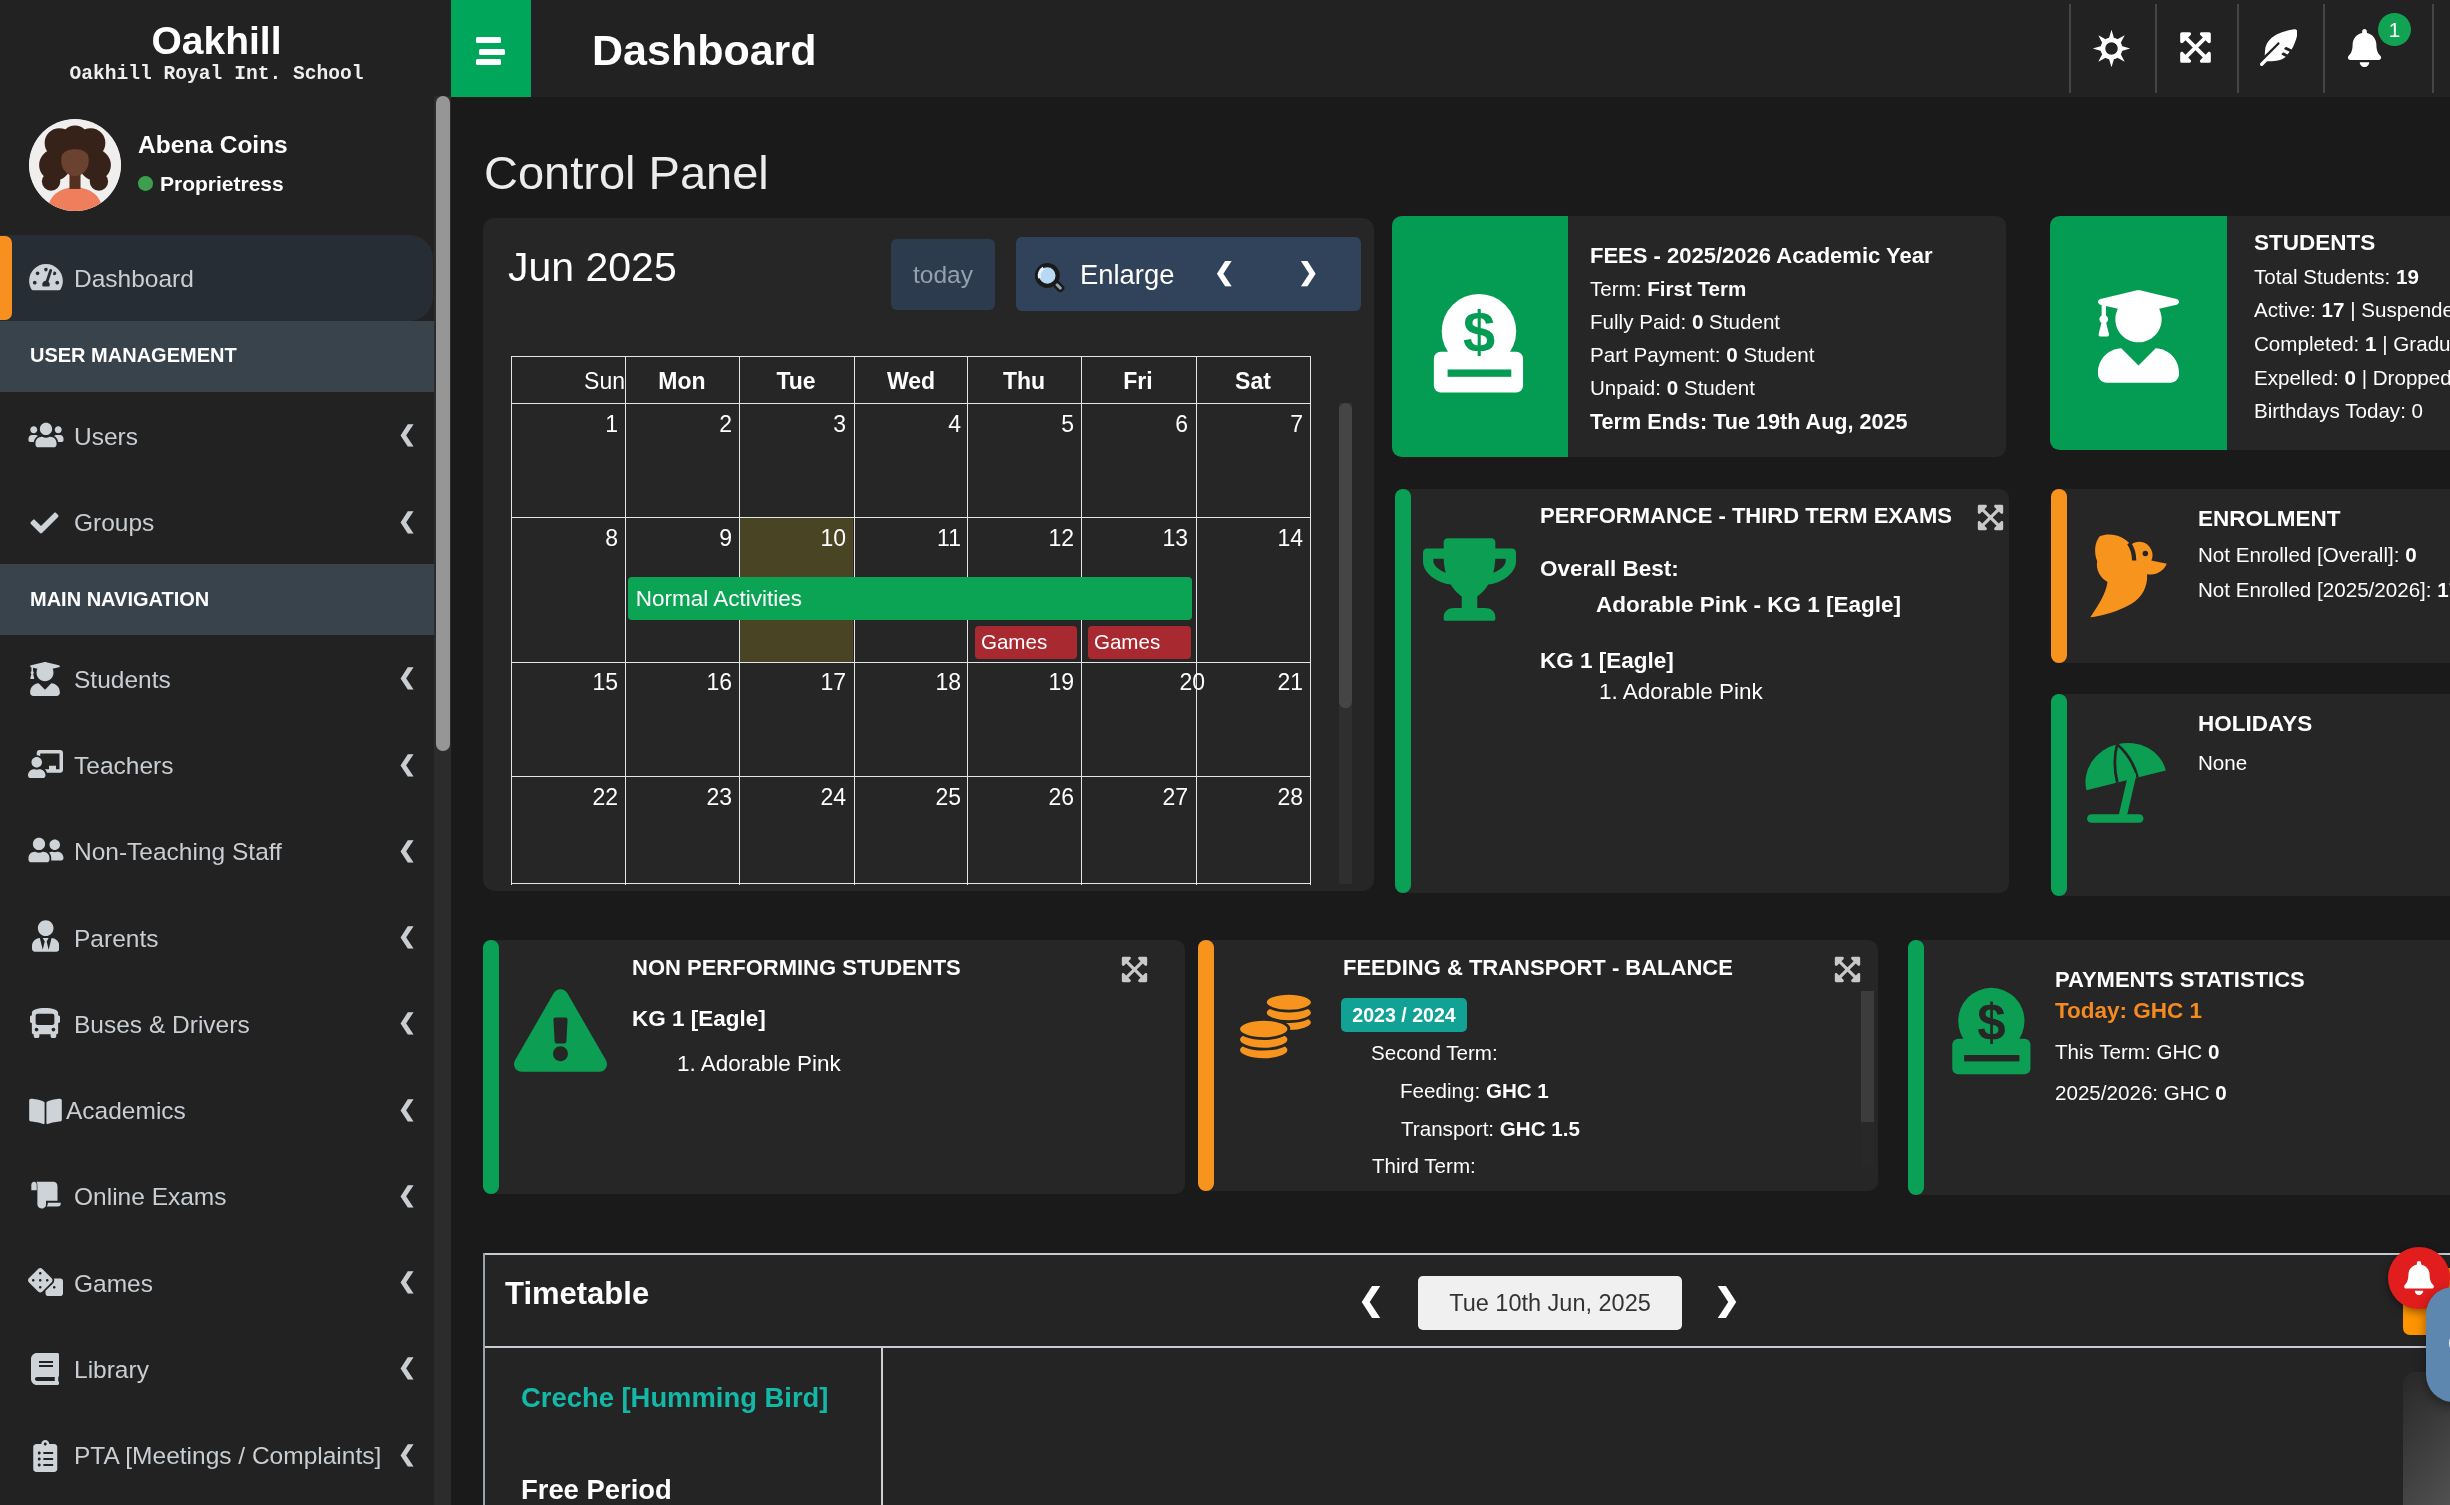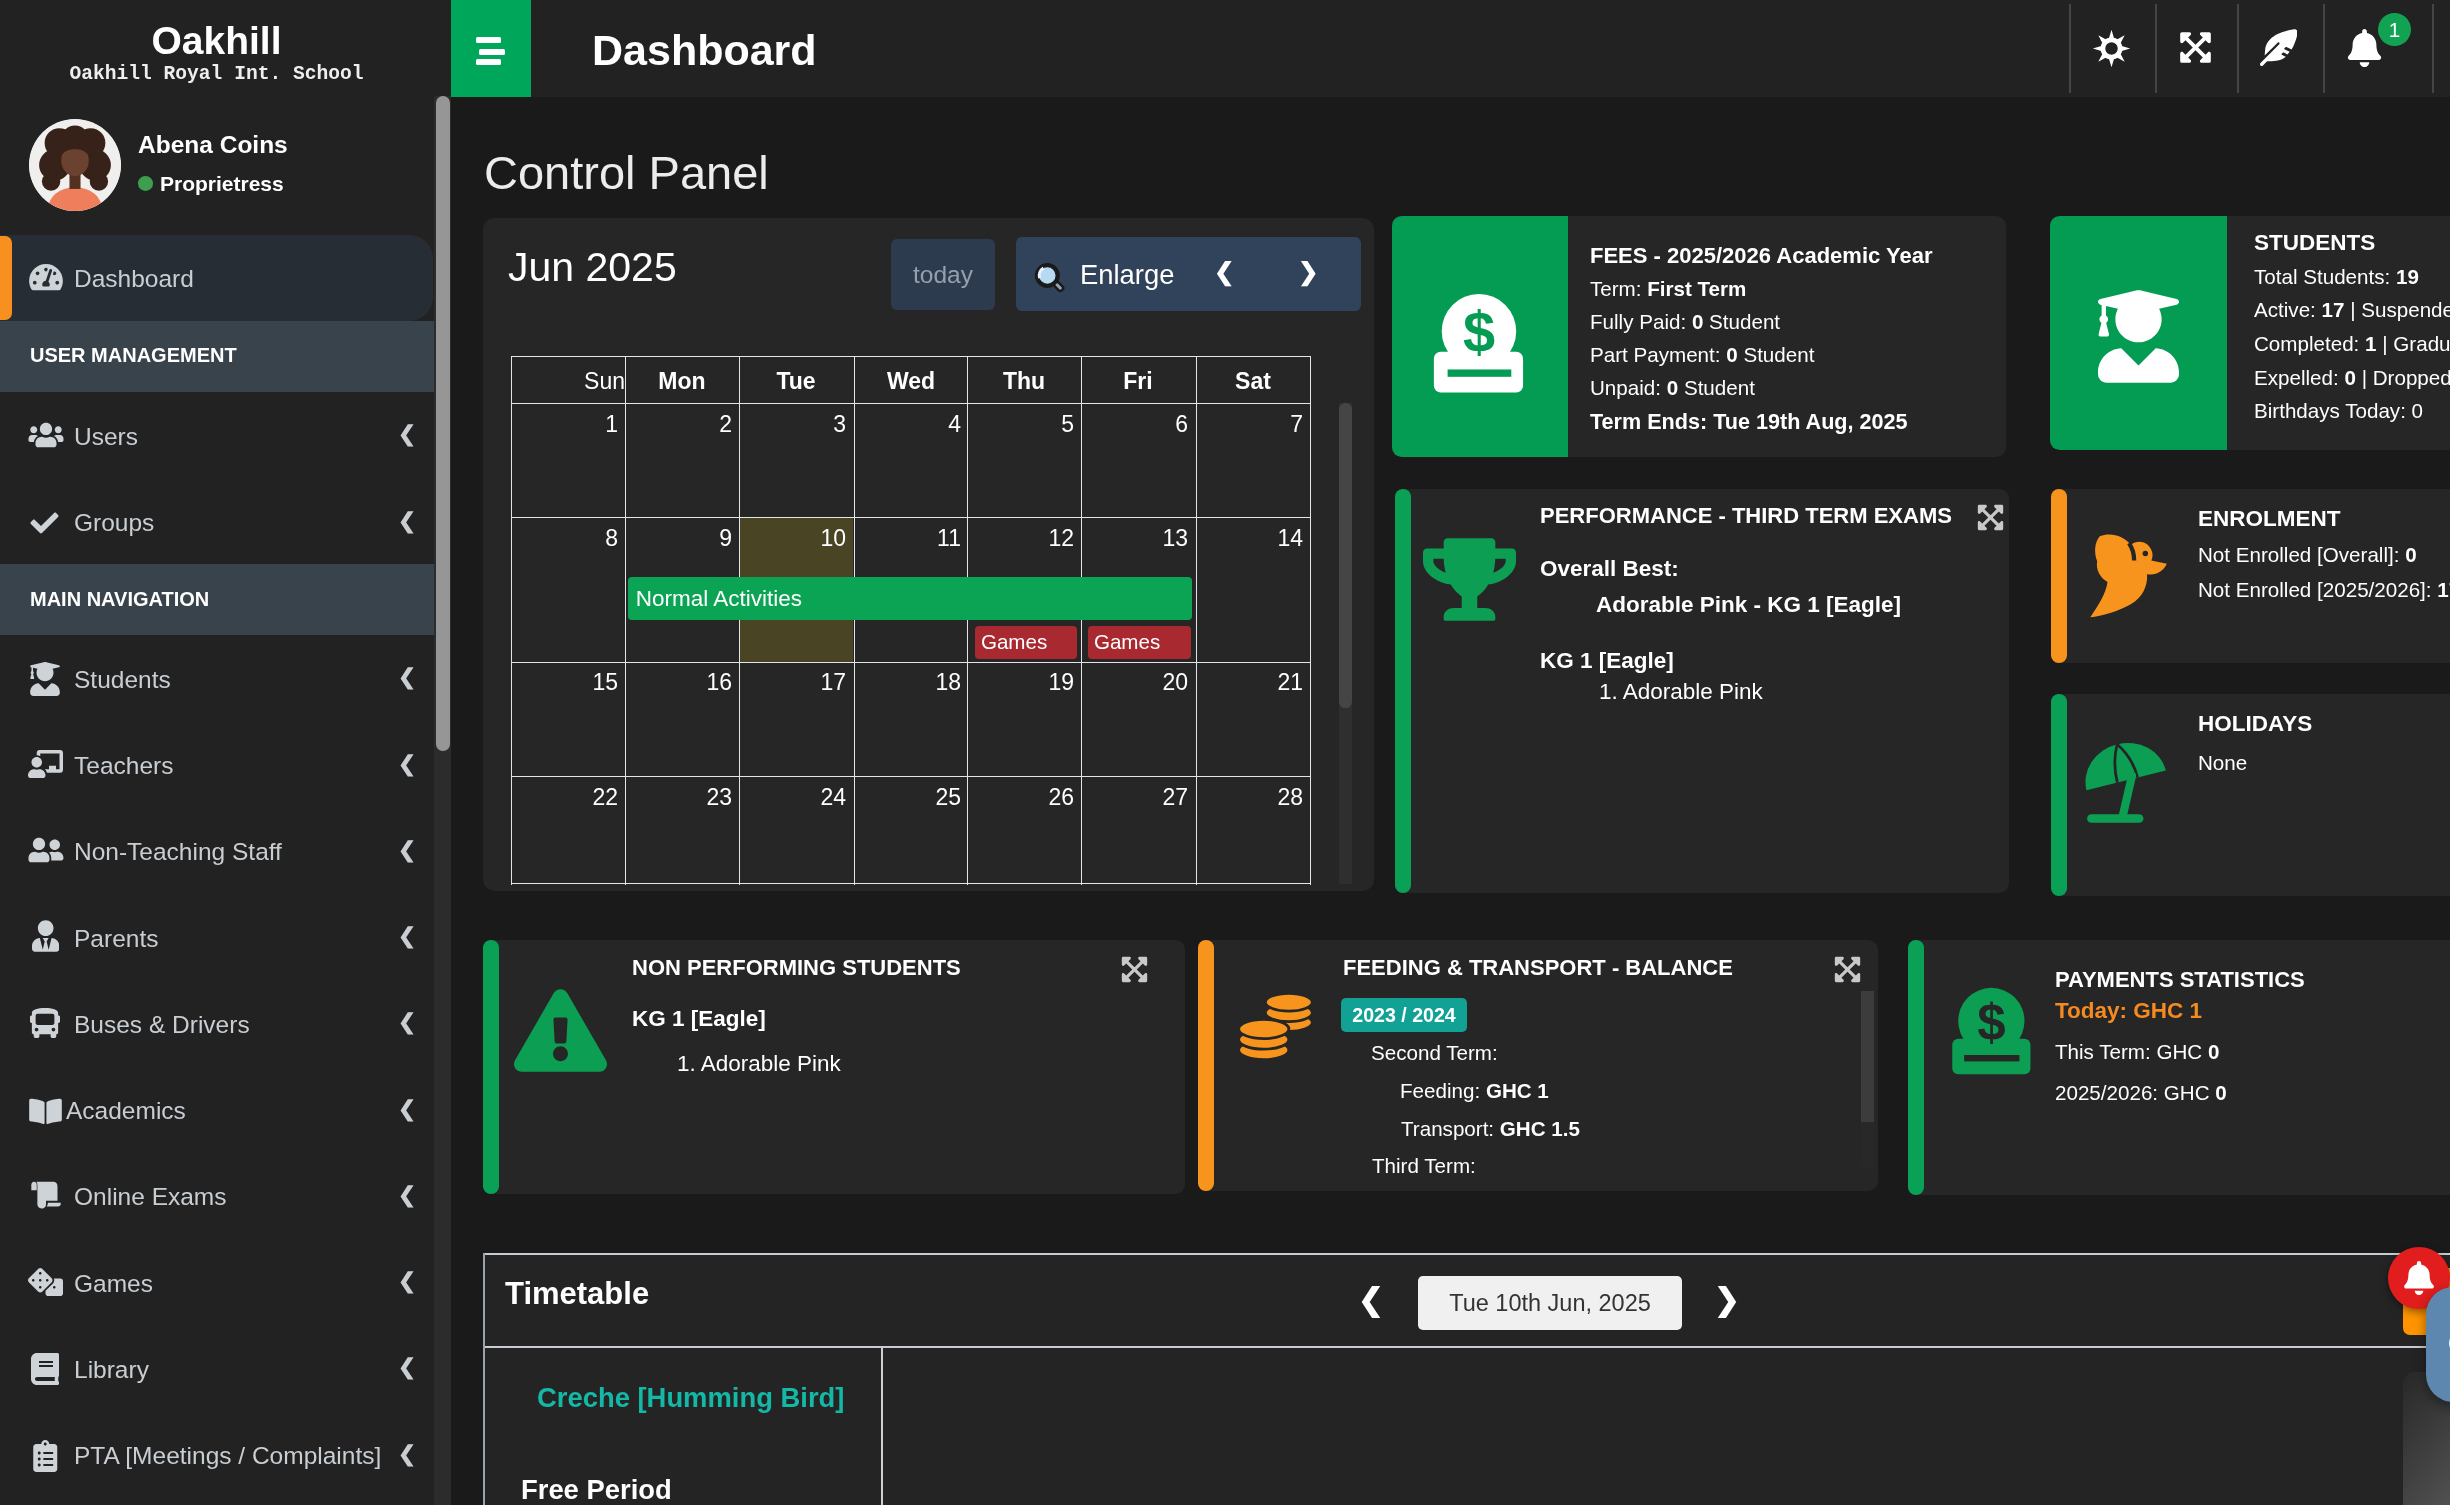--- a/index.html
+++ b/index.html
@@ -258,21 +258,21 @@
 <div class="abs" style="left:854px;top:525px;width:107px;text-align:right;font-size:23px;color:#fff;">11</div>
 <div class="abs" style="left:967px;top:525px;width:107px;text-align:right;font-size:23px;color:#fff;">12</div>
 <div class="abs" style="left:1081px;top:525px;width:107px;text-align:right;font-size:23px;color:#fff;">13</div>
 <div class="abs" style="left:1196px;top:525px;width:107px;text-align:right;font-size:23px;color:#fff;">14</div>
 
 <div class="abs" style="left:511px;top:669px;width:107px;text-align:right;font-size:23px;color:#fff;">15</div>
 <div class="abs" style="left:625px;top:669px;width:107px;text-align:right;font-size:23px;color:#fff;">16</div>
 <div class="abs" style="left:739px;top:669px;width:107px;text-align:right;font-size:23px;color:#fff;">17</div>
 <div class="abs" style="left:854px;top:669px;width:107px;text-align:right;font-size:23px;color:#fff;">18</div>
 <div class="abs" style="left:967px;top:669px;width:107px;text-align:right;font-size:23px;color:#fff;">19</div>
-<div class="abs" style="left:1081px;top:669px;width:107px;text-align:right;font-size:23px;color:#fff;">20</div>
+<div class="abs" style="left:1081px;top:669px;width:107px;text-align:right;font-size:23px;color:#fff;padding-left:17px;">20</div>
 <div class="abs" style="left:1196px;top:669px;width:107px;text-align:right;font-size:23px;color:#fff;">21</div>
 
 <div class="abs" style="left:511px;top:784px;width:107px;text-align:right;font-size:23px;color:#fff;">22</div>
 <div class="abs" style="left:625px;top:784px;width:107px;text-align:right;font-size:23px;color:#fff;">23</div>
 <div class="abs" style="left:739px;top:784px;width:107px;text-align:right;font-size:23px;color:#fff;">24</div>
 <div class="abs" style="left:854px;top:784px;width:107px;text-align:right;font-size:23px;color:#fff;">25</div>
 <div class="abs" style="left:967px;top:784px;width:107px;text-align:right;font-size:23px;color:#fff;">26</div>
 <div class="abs" style="left:1081px;top:784px;width:107px;text-align:right;font-size:23px;color:#fff;">27</div>
 <div class="abs" style="left:1196px;top:784px;width:107px;text-align:right;font-size:23px;color:#fff;">28</div>
 
@@ -424,21 +424,21 @@
 <div class="abs" style="left:483px;top:1253px;width:2154px;height:1.5px;background:#c6ccd2;"></div>
 <div class="abs" style="left:483px;top:1346px;width:2154px;height:1.5px;background:#c6ccd2;"></div>
 <div class="abs" style="left:483px;top:1253px;width:1.5px;height:252px;background:#9aa2ab;"></div>
 
 <div class="abs nw" style="left:505px;top:1276px;font-size:31px;font-weight:bold;">Timetable</div>
 <div class="abs nw" style="left:1358px;top:1281px;font-size:31px;font-weight:bold;">❮</div>
 <div class="abs" style="left:1418px;top:1276px;width:264px;height:54px;background:#f0f0f0;border-radius:4.9px;text-align:center;line-height:54px;font-size:23.5px;color:#333;">Tue 10th Jun, 2025</div>
 <div class="abs nw" style="left:1714px;top:1281px;font-size:31px;font-weight:bold;">❯</div>
 <div class="abs" style="left:2403px;top:1268px;width:221px;height:67px;background:#ff9400;border-radius:6.9px;"></div>
 
-<div class="abs nw" style="left:521px;top:1382px;font-size:27.4px;font-weight:bold;color:#14b8a6;margin-left:16px;">Creche [Humming Bird]</div>
+<div class="abs nw" style="left:521px;top:1382px;font-size:27.4px;font-weight:bold;color:#14b8a6;">Creche [Humming Bird]</div>
 <div class="abs" style="left:881px;top:1348px;width:1.5px;height:158px;background:#cfcfcf;"></div>
 <div class="abs nw" style="left:521px;top:1474px;font-size:27.4px;font-weight:bold;color:#fff;">Free Period</div>
 
 <div class="abs" style="left:2403px;top:1372px;width:223px;height:133px;border-radius:11.8px 0 0 0;background:linear-gradient(130deg, rgba(150,150,150,0.03) 0%, rgba(150,150,150,0.45) 55%, rgba(165,165,165,0.92) 100%);"></div>
 
 <div class="abs" style="left:2388px;top:1247px;width:62px;height:62px;border-radius:50%;background:#e11d1d;box-shadow:0 2.9px 8.8px rgba(0,0,0,.45);"></div>
 <div class="icon" style="left:2404px;top:1261px;">
 <svg width="30" height="34" viewBox="0 0 448 512" fill="#fff">
         <path d="M224 512c35.32 0 63.97-28.65 63.97-64H160.03c0 35.35 28.65 64 63.97 64zm215.39-149.71c-19.32-20.76-55.47-51.99-55.47-154.29 0-77.7-54.48-139.9-127.94-155.16V32c0-17.67-14.32-32-31.98-32s-31.98 14.33-31.98 32v20.84C118.56 68.1 64.08 130.3 64.08 208c0 102.3-36.15 133.53-55.47 154.29-6 6.45-8.66 14.16-8.61 21.71.11 16.4 12.98 32 32.1 32h383.8c19.12 0 32-15.6 32.1-32 .05-7.55-2.61-15.27-8.61-21.71z"></path>
       </svg>

